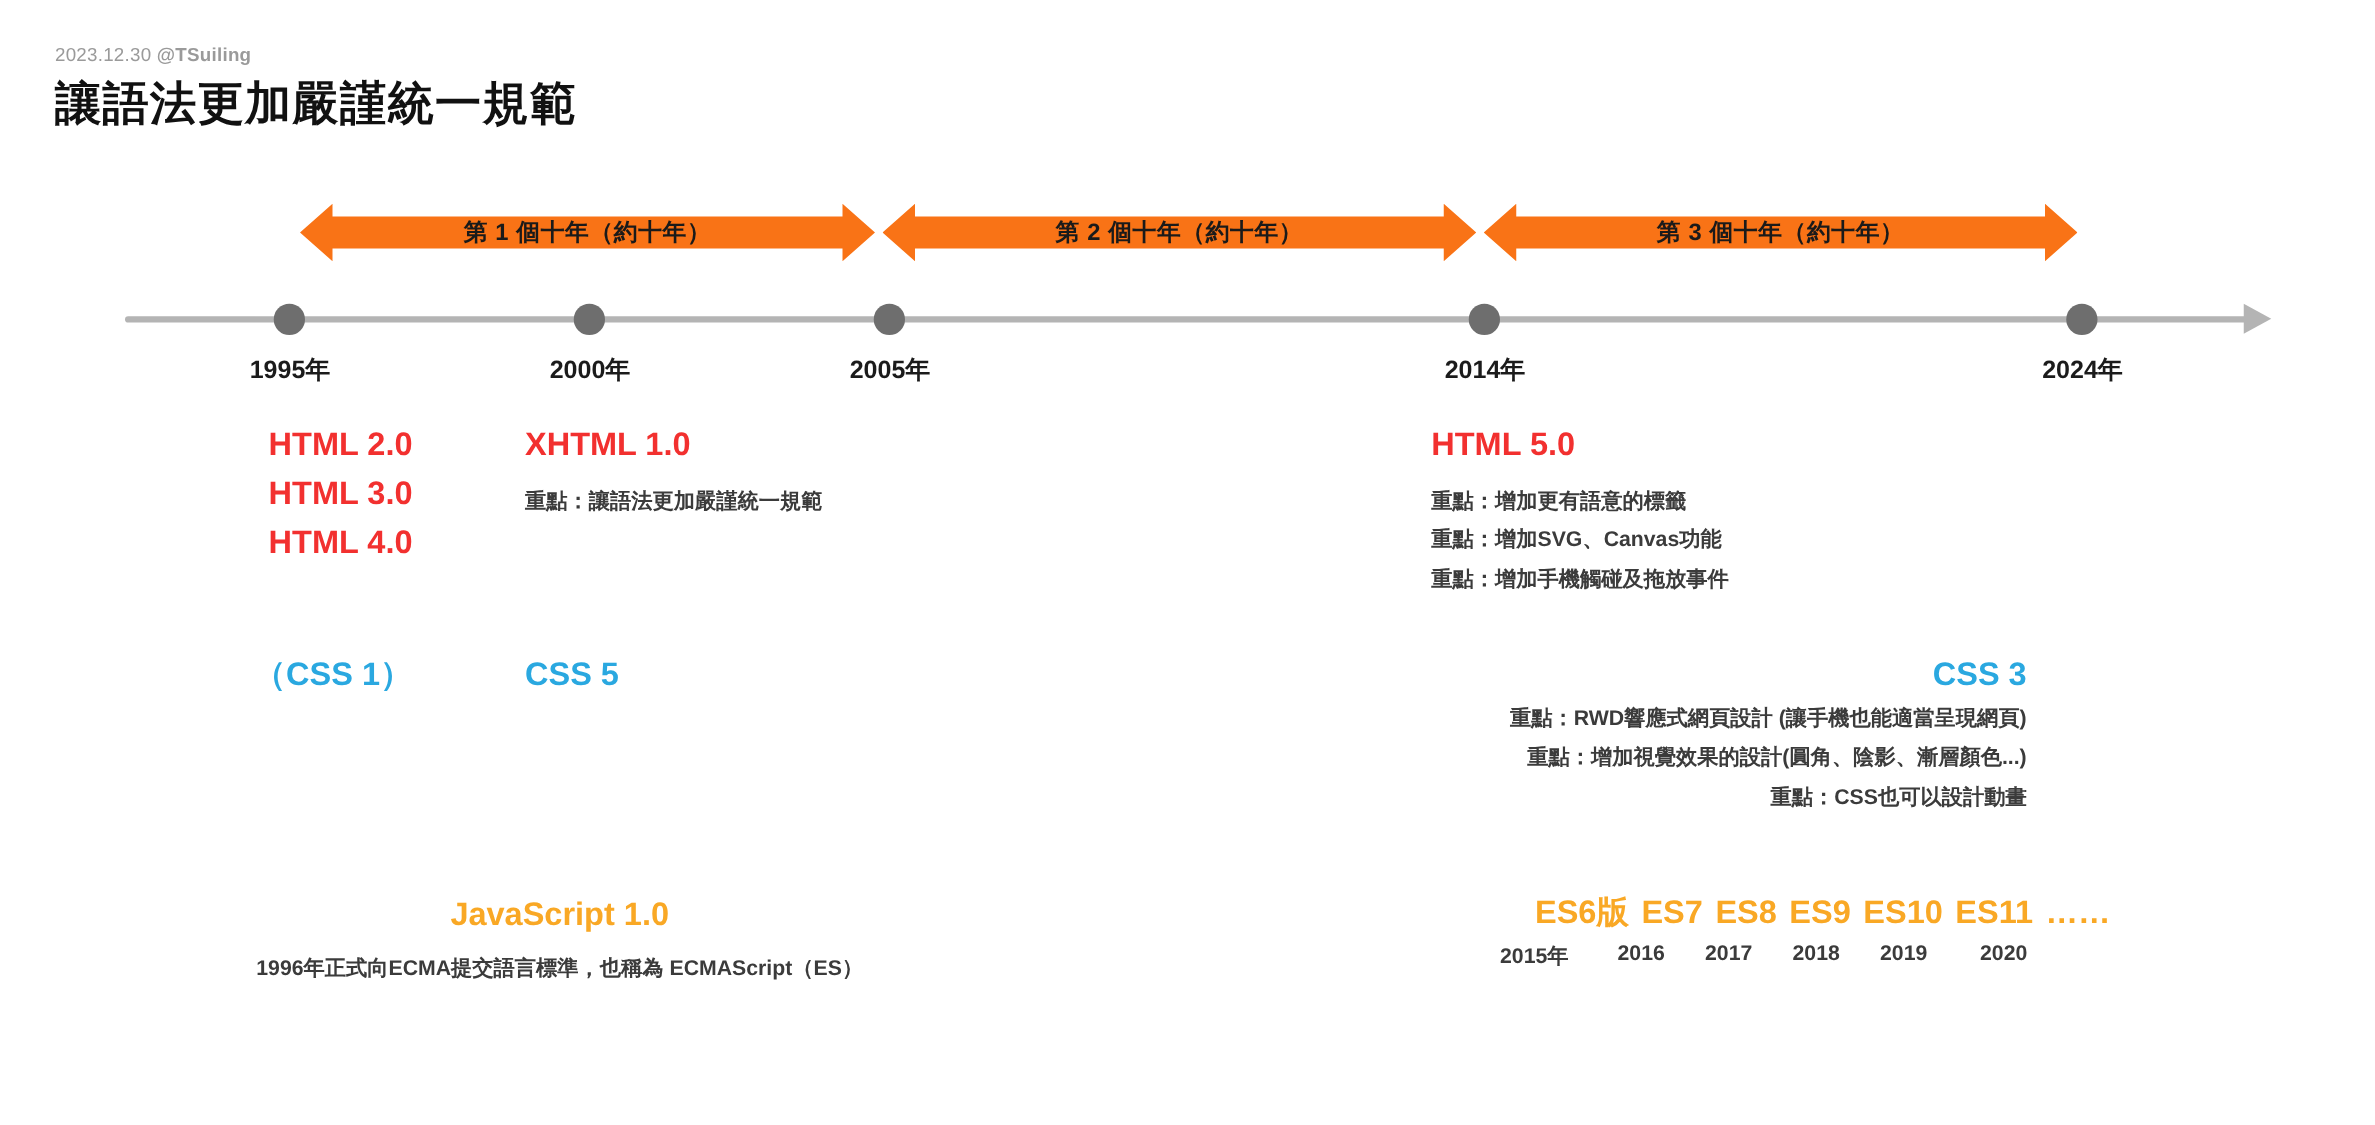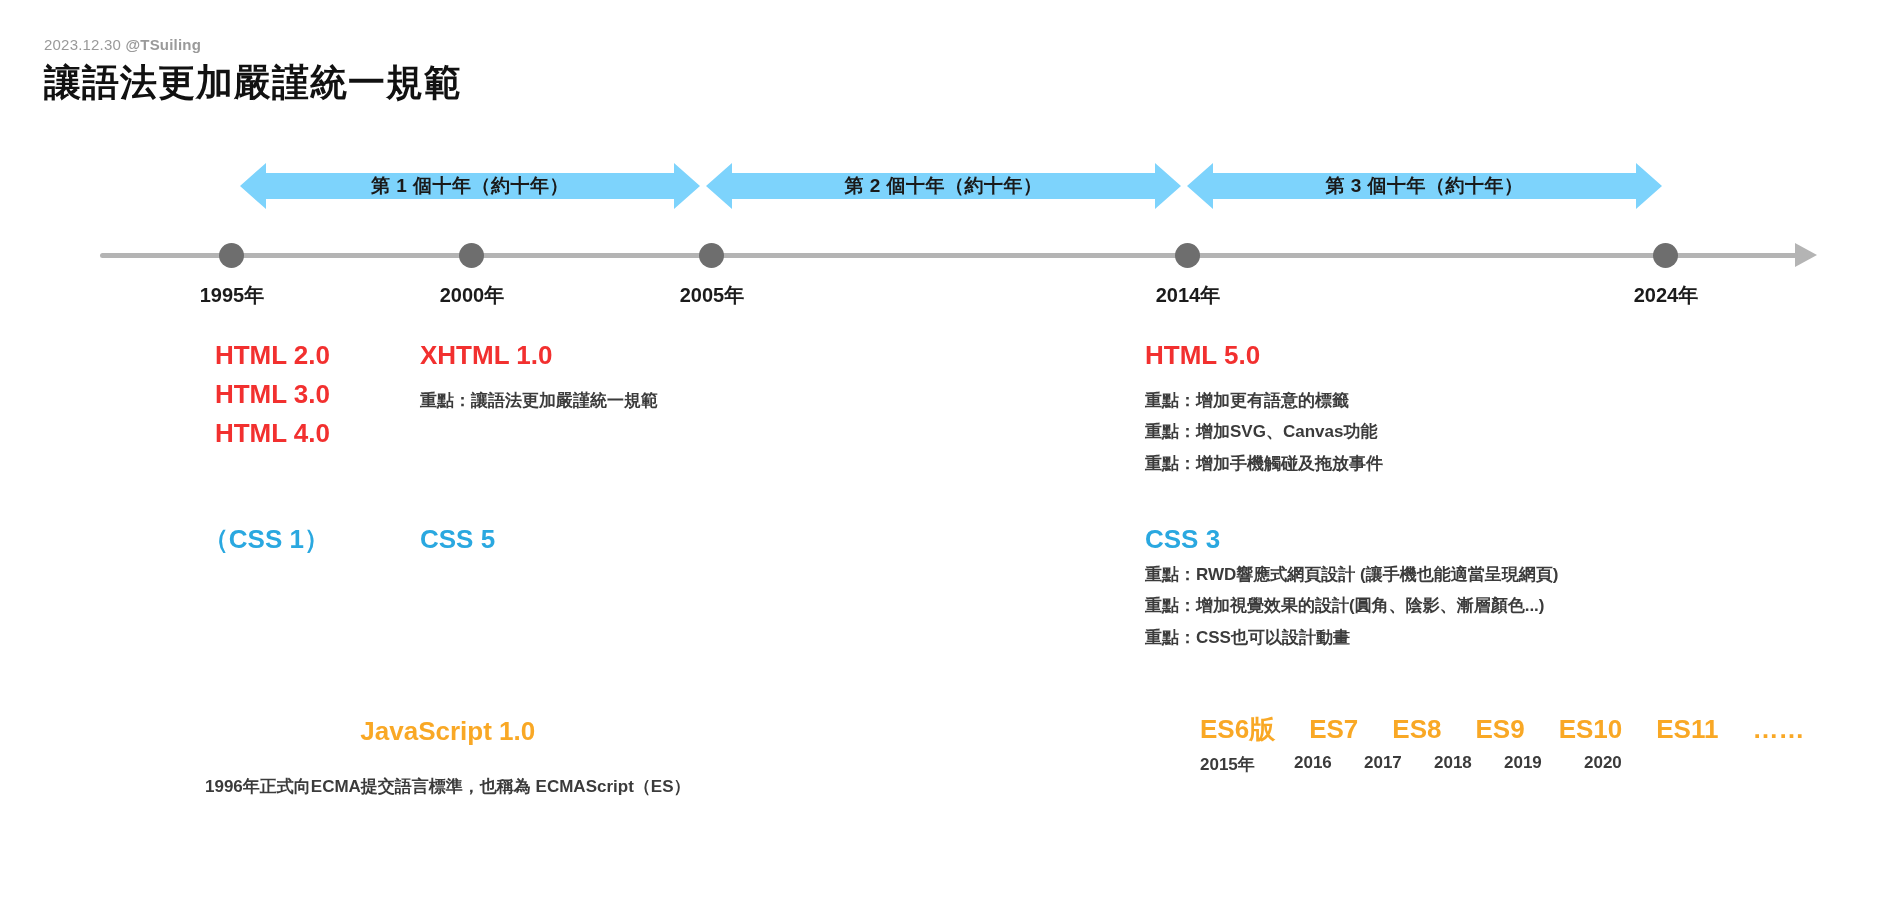--- a/index.html
+++ b/index.html
@@ -42,21 +42,21 @@
   .decade {
     position: absolute;
     height: 46px;
     top: 163px;
     color: #1a1a1a;
     font-size: 19px;
     font-weight: bold;
     display: flex;
     align-items: center;
     justify-content: center;
-    background: #7dd3fc;
+    background: #f97316;
     
     clip-path: polygon(0 50%, 26px 0, 26px 22%, calc(100% - 26px) 22%,
                        calc(100% - 26px) 0, 100% 50%,
                        calc(100% - 26px) 100%, calc(100% - 26px) 78%,
                        26px 78%, 26px 100%);
     letter-spacing: .5px;
   }
   #decade-1 { left: 240px; width: 460px; }
   #decade-2 { left: 706px; width: 475px; justify-content: center; }
   #decade-3 { left: 1187px; width: 475px; }
@@ -116,30 +116,31 @@
     white-space: nowrap;
   }
 
   
   #html-left { left: 40px; top: 336px; width: 290px; text-align: right; }
   #xhtml     { left: 420px; top: 336px; }
   #html5     { left: 1145px; top: 336px; }
 
   #css1 { left: 40px;  top: 520px; width: 290px; text-align: right; }
   #css2 { left: 420px; top: 520px; }
-  #css3 { left: 1145px; top: 520px; }
+  #css3 { left: 1208px; top: 520px; text-align: right; }
 
   #js   { left: 205px;  top: 712px; text-align: center; }
   #es   { left: 1200px; top: 712px; }
 
   
   .es-versions {
     display: flex;
-    gap: 34px;
+    gap: 10px;
     align-items: baseline;
+    margin-left: 28px;
   }
   .es-versions .v {
     font-size: 26px;
     font-weight: bold;
     color: #f9a825;
     white-space: nowrap;
   }
   .es-years {
     display: flex;
     gap: 22px;
@@ -217,21 +218,21 @@
 
   <div class="block" id="css3">
     <div class="head blue">CSS 3</div>
     <div class="note" style="">重點：RWD響應式網頁設計 (讓手機也能適當呈現網頁)</div>
     <div class="note">重點：增加視覺效果的設計(圓角、陰影、漸層顏色...)</div>
     <div class="note">重點：CSS也可以設計動畫</div>
   </div>
 
   <div class="block" id="js">
     <div class="head amber">JavaScript 1.0</div>
-    <div class="note" style="margin-top:20px">1996年正式向ECMA提交語言標準，也稱為 ECMAScript（ES）</div>
+    <div class="note" style="margin-top:8px">1996年正式向ECMA提交語言標準，也稱為 ECMAScript（ES）</div>
   </div>
 
   <div class="block" id="es">
     <div class="es-versions">
       <span class="v">ES6版</span>
       <span class="v">ES7</span>
       <span class="v">ES8</span>
       <span class="v">ES9</span>
       <span class="v">ES10</span>
       <span class="v">ES11</span>

